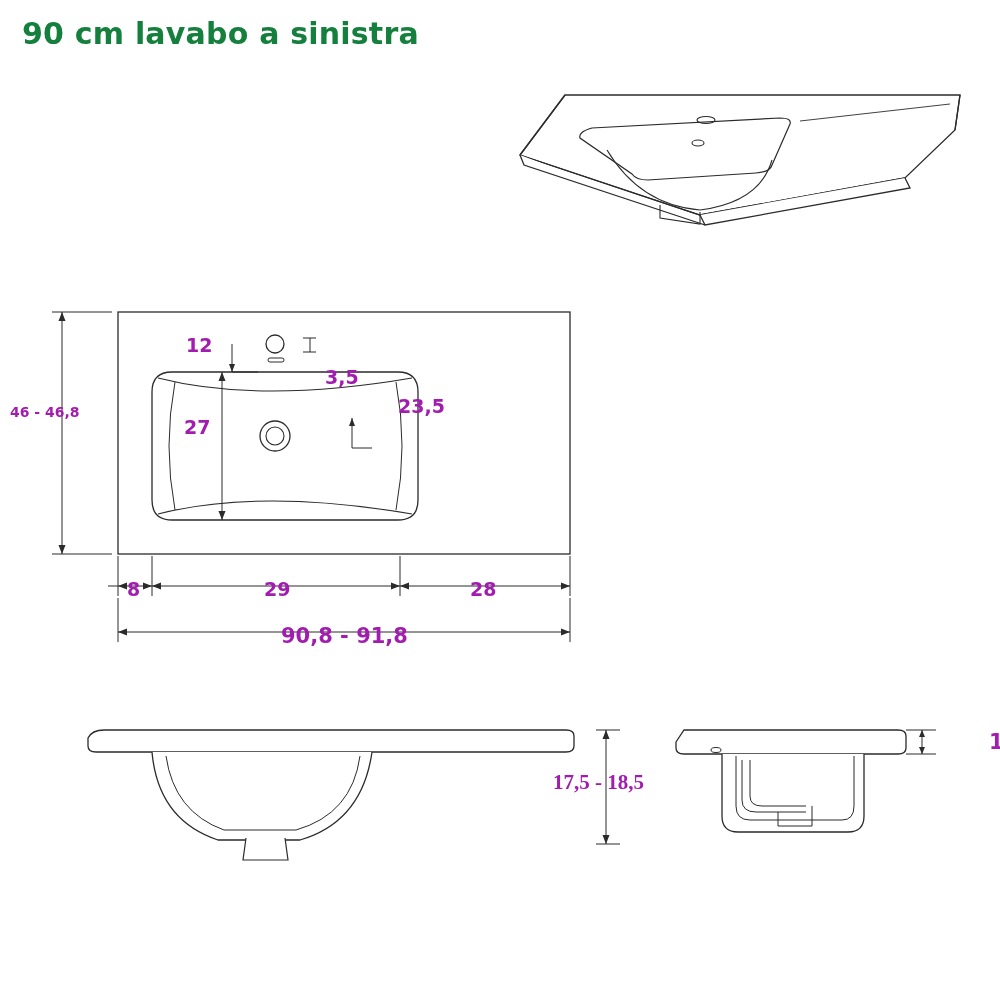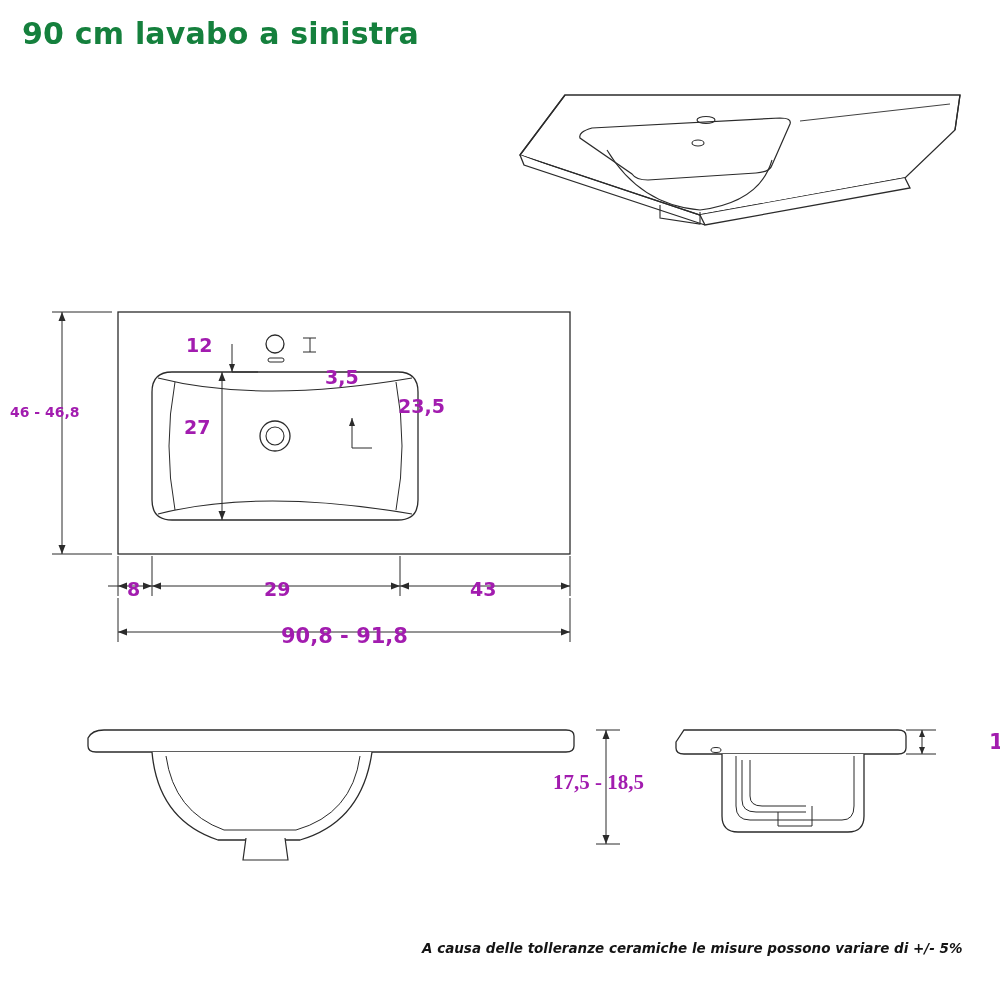--- a/index.html
+++ b/index.html
@@ -192,23 +192,22 @@
   <div class="dim" style="left:325px; top:334px;margin-top:32px;">3,5</div>
 
   <div class="dim" style="left:354px; top:395px;margin-left:44px;">23,5</div>
 
   <div class="dim" style="left:184px; top:416px;">27</div>
 
   <div class="dim" style="left:127px; top:578px;">8</div>
 
   <div class="dim" style="left:264px; top:578px;">29</div>
 
-  <div class="dim" style="left:470px; top:578px;">43</div>
+  <div class="dim" style="left:470px; top:578px;">28</div>
 
   <div class="dim" style="left:281px; top:624px; font-size:21px;text-align:center;">90,8 - 91,8</div>
 
   <div class="dim" style="left:553px; top:770px; font-size:21px;font-family:Liberation Serif, serif;">17,5 - 18,5</div>
 
   <div class="dim" style="left:989px; top:730px; font-size:21px;">1,8</div>
 
-  <div class="footnote">A causa delle tolleranze ceramiche le misure possono variare di +/- 5%</div>
 
 </div>
 
 </body></html>

